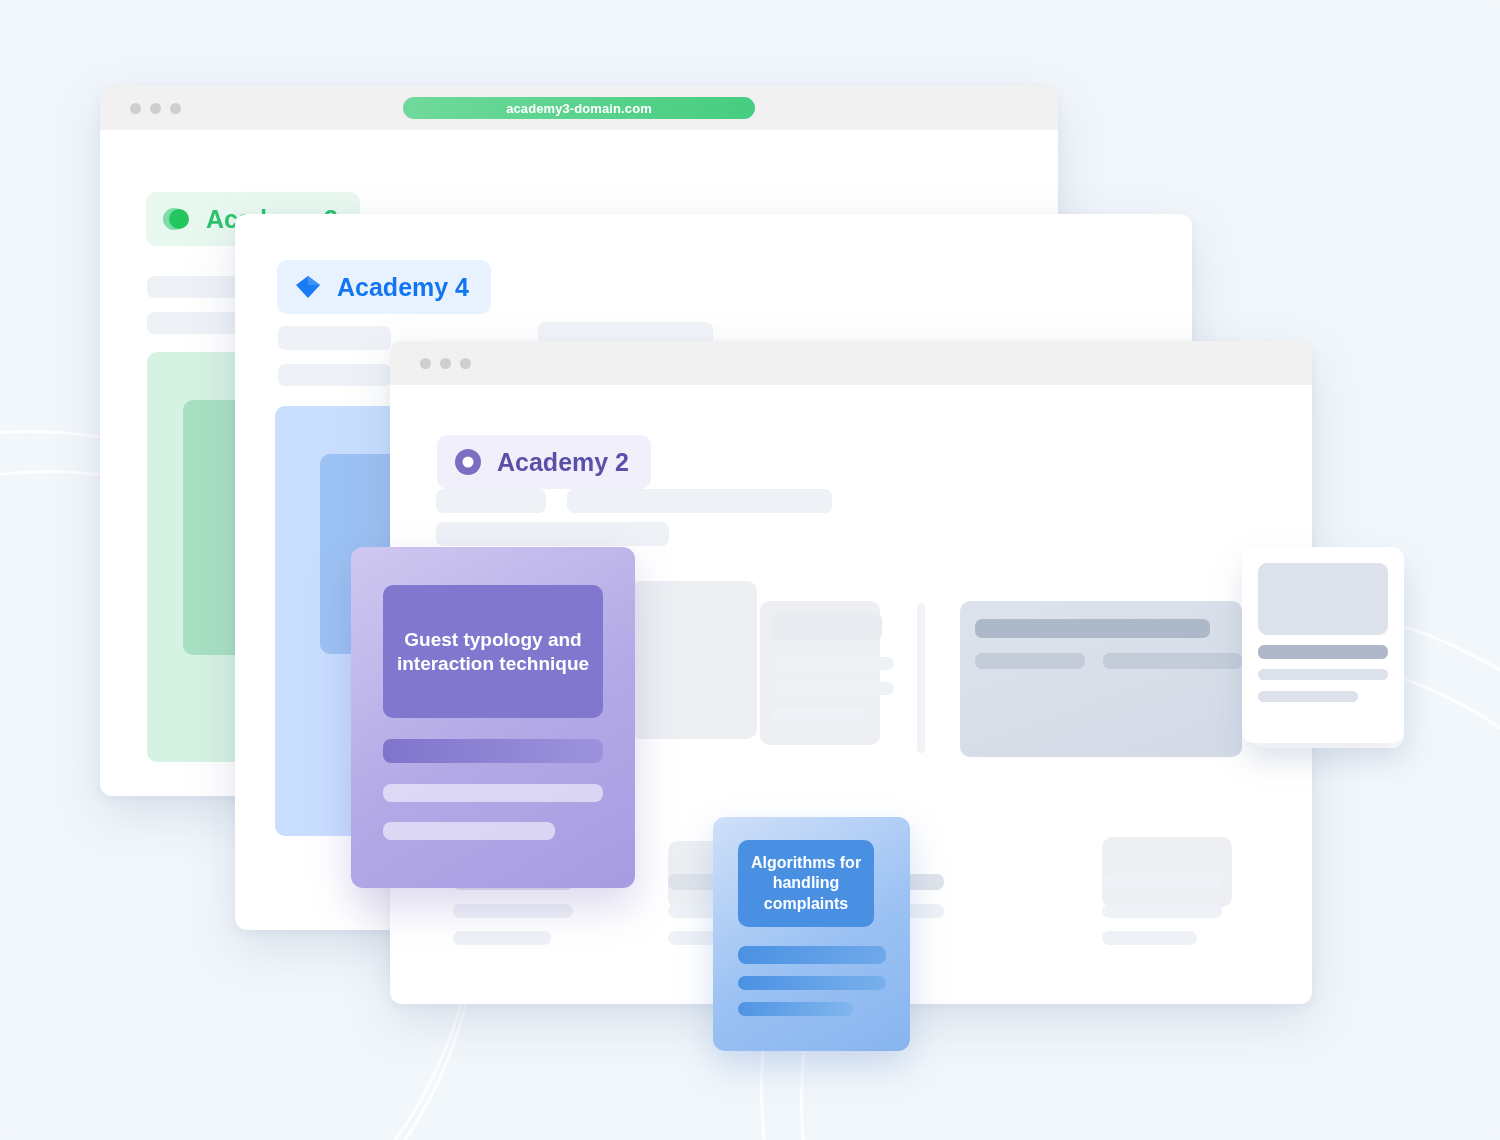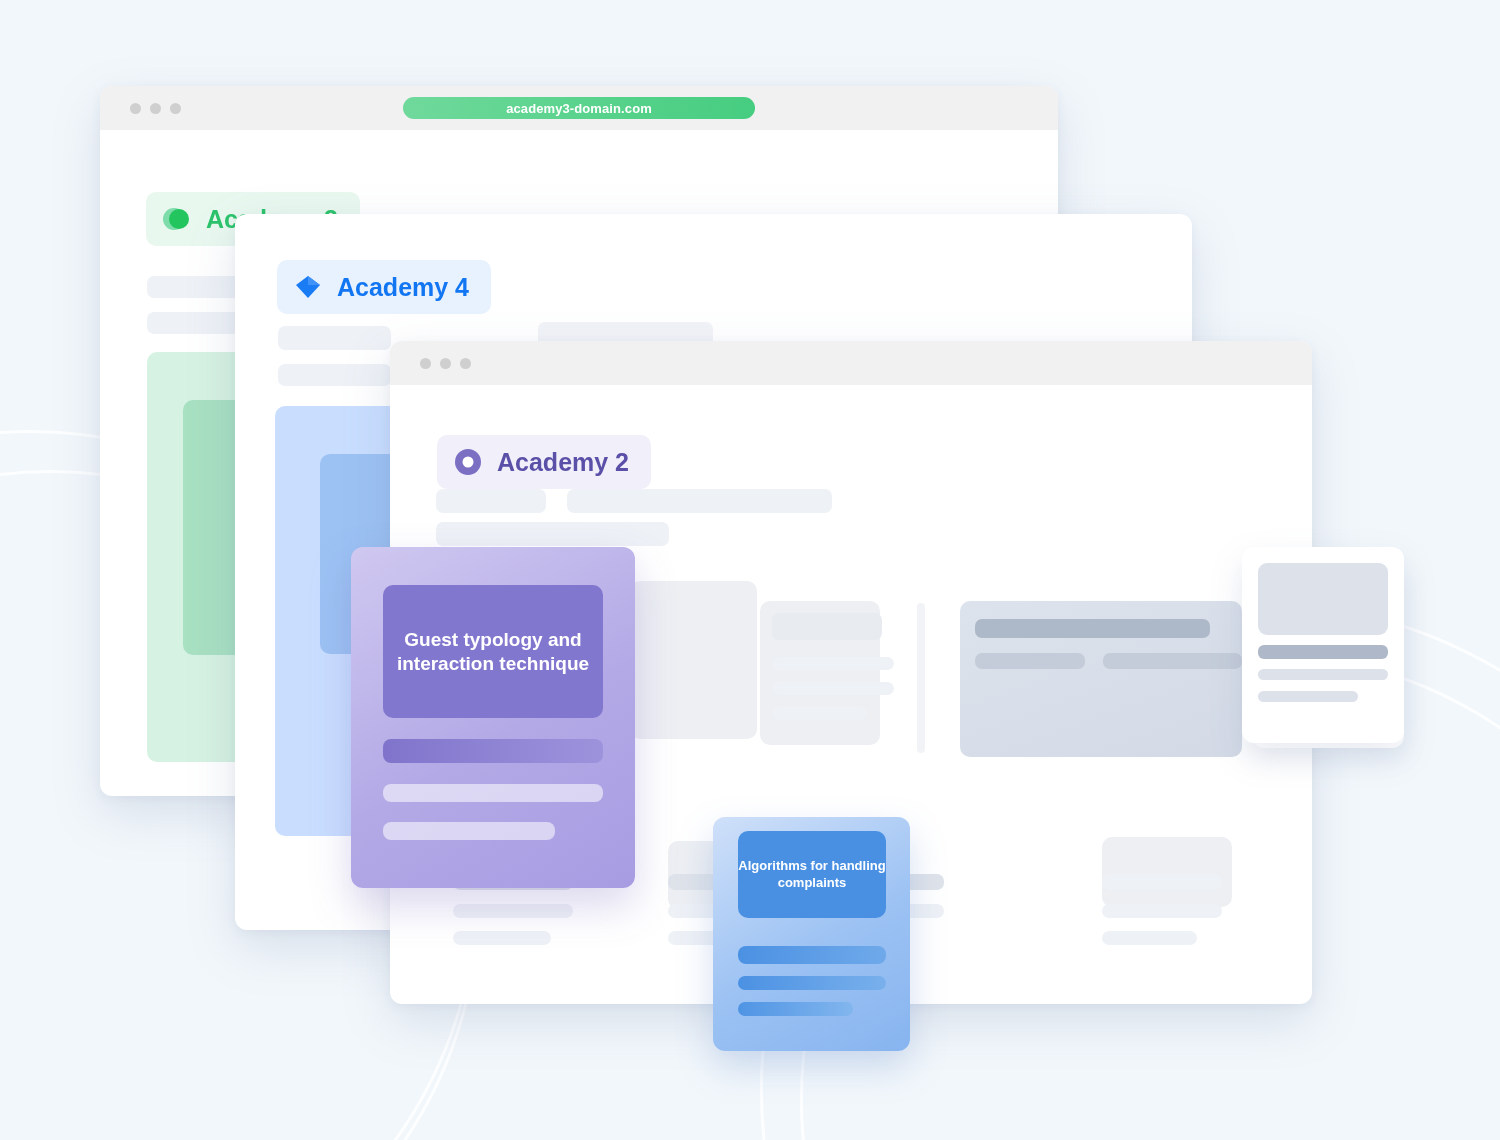--- a/index.html
+++ b/index.html
@@ -159,22 +159,22 @@
   .lesson.purple .lbar.r2 { left: 32px; top: 237px; width: 220px; height: 18px; background: rgba(255,255,255,0.55); }
   .lesson.purple .lbar.r3 { left: 32px; top: 275px; width: 172px; height: 18px; background: rgba(255,255,255,0.55); }
 
   
   .lesson.blue {
     left: 713px; top: 817px; width: 197px; height: 234px;
     background: linear-gradient(150deg,#cfe0f9 0%, #9cc2f3 55%, #87b4ef 100%);
     box-shadow: 0 16px 36px rgba(90,130,200,0.26);
   }
   .lesson.blue .lesson-head {
-    left: 25px; top: 14px; width: 148px; height: 87px;
-    background: #4a90e2; font-size: 13px;
+    left: 25px; top: 23px; width: 136px; height: 87px;
+    background: #4a90e2; font-size: 16px;
   }
   .lesson.blue .lbar.r1 { left: 25px; top: 129px; width: 148px; height: 18px; background: linear-gradient(90deg,#4b91e3 0%, #6fa9ea 100%); }
   .lesson.blue .lbar.r2 { left: 25px; top: 159px; width: 148px; height: 14px; background: linear-gradient(90deg,#4b91e3 0%, #79b0ec 100%); }
   .lesson.blue .lbar.r3 { left: 25px; top: 185px; width: 115px; height: 14px; background: linear-gradient(90deg,#4f94e4 0%, #82b6ee 100%); }
 
   
   .lesson.green {
     left: 1023px; top: 817px; width: 197px; height: 234px;
     background: linear-gradient(150deg,#cdeeda 0%, #95dcb2 55%, #86d5a6 100%);
     box-shadow: 0 16px 36px rgba(80,170,120,0.24);

